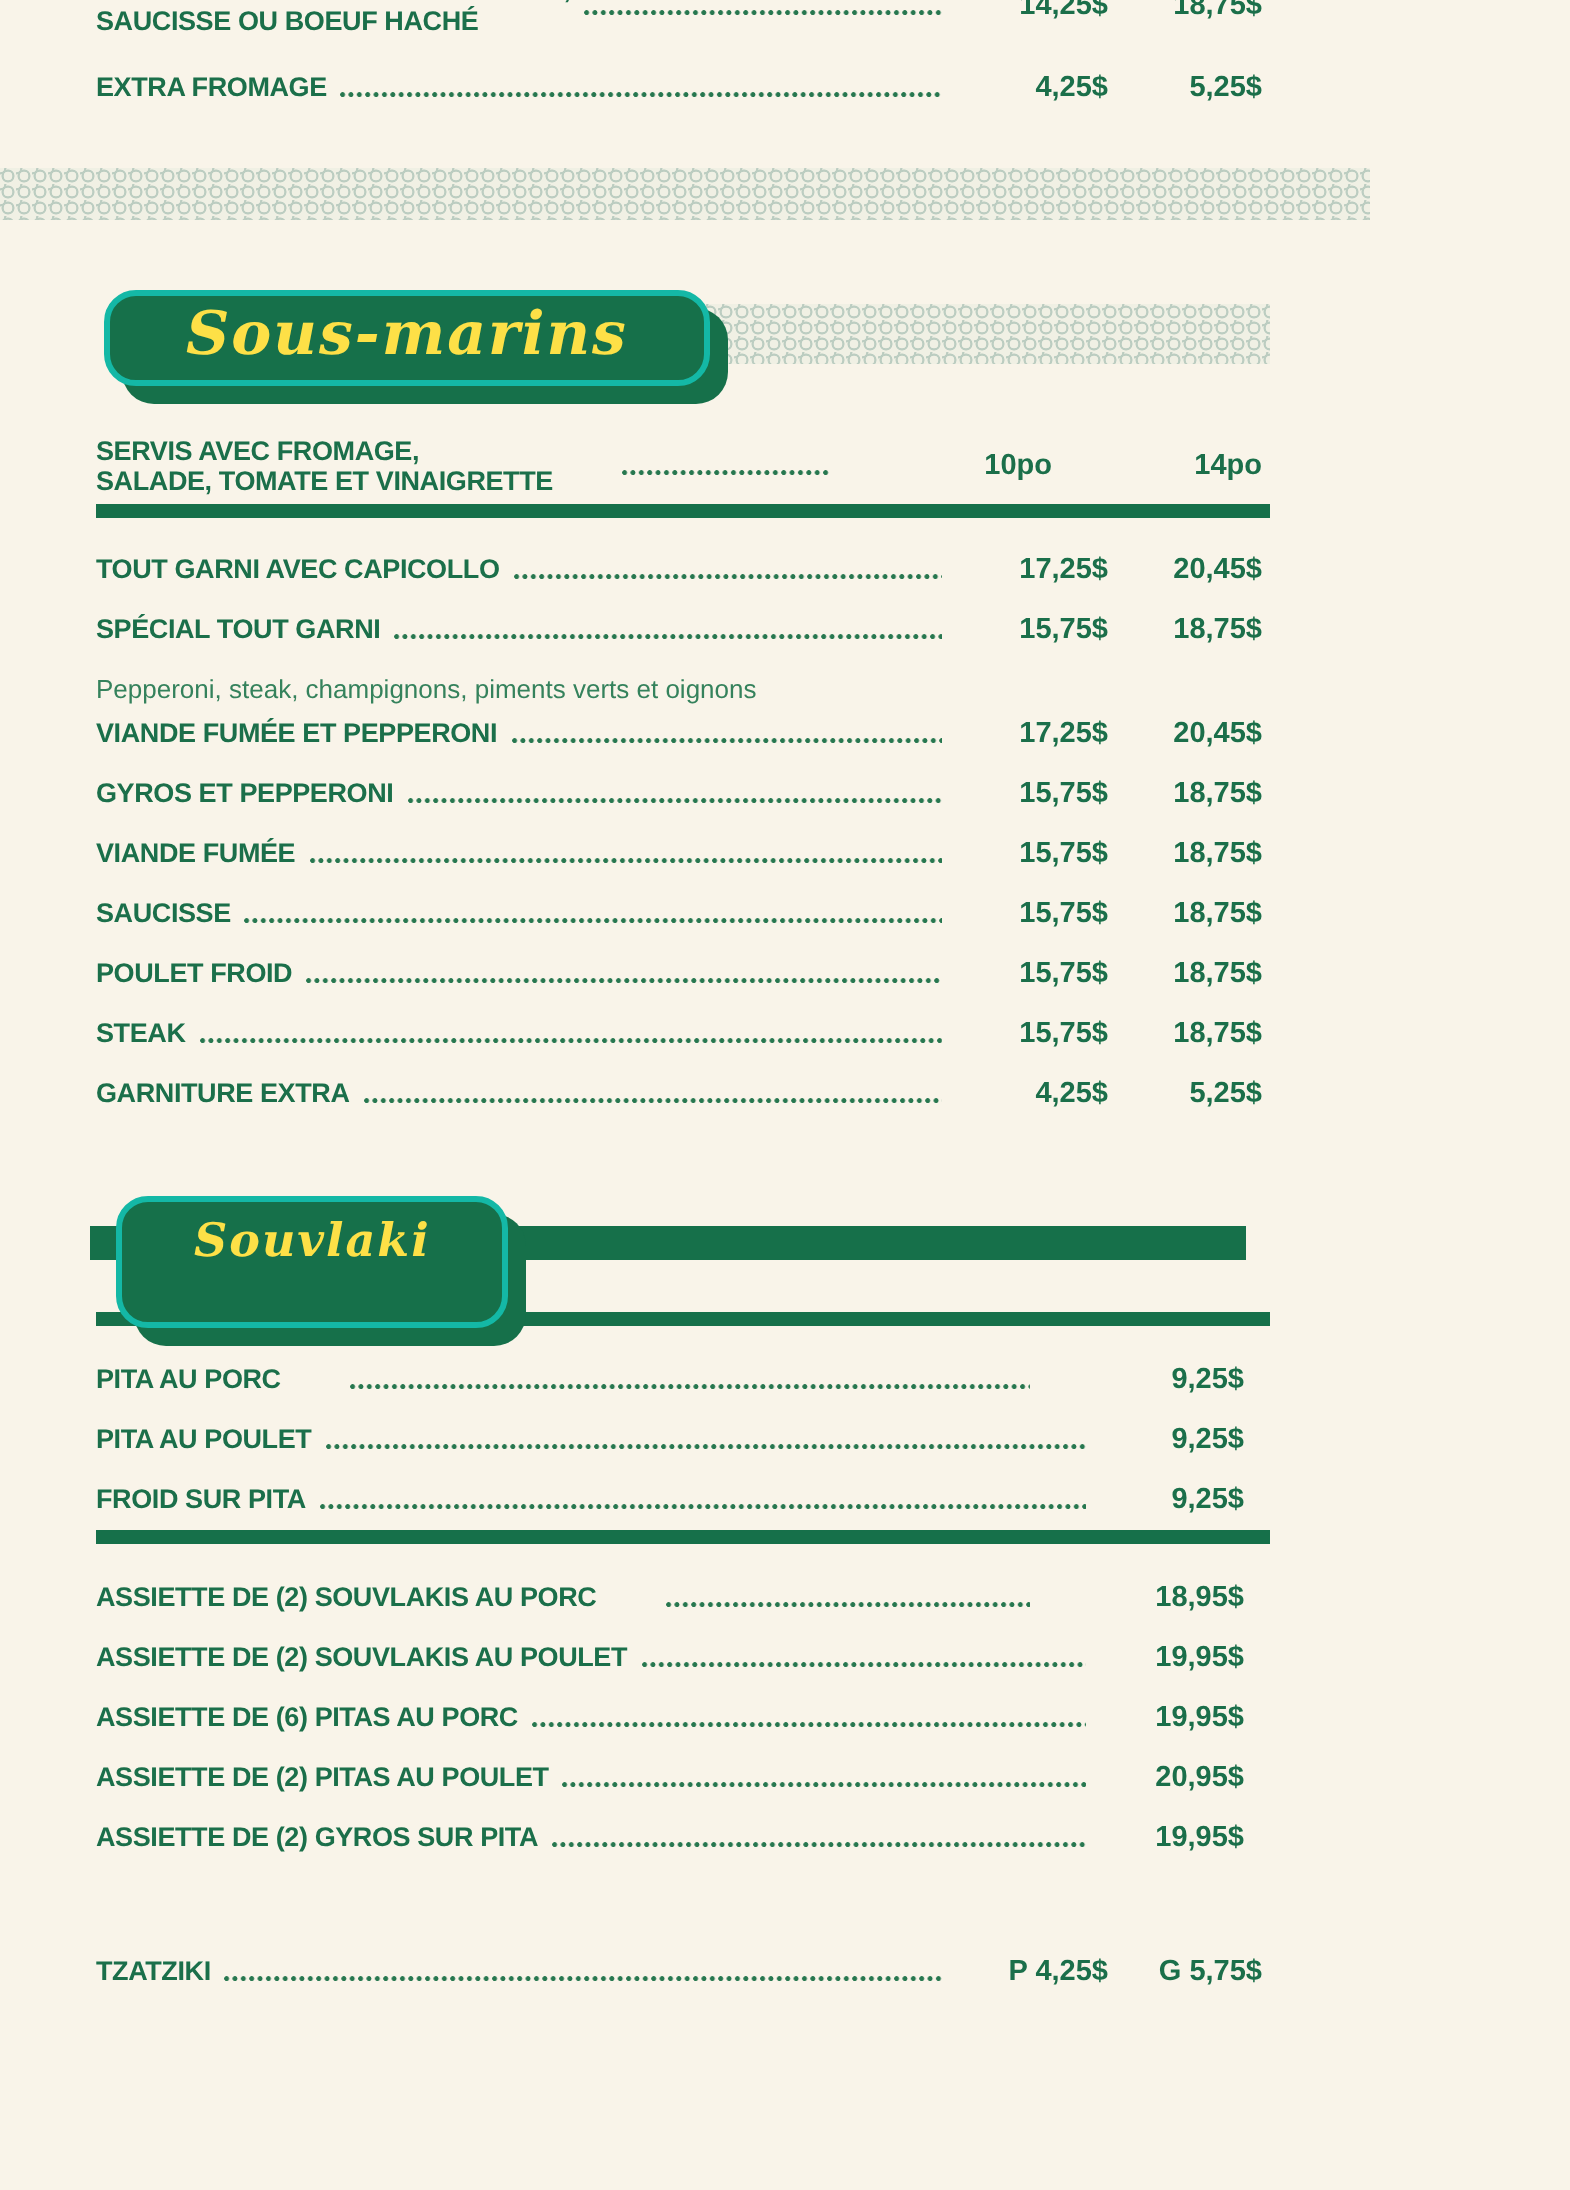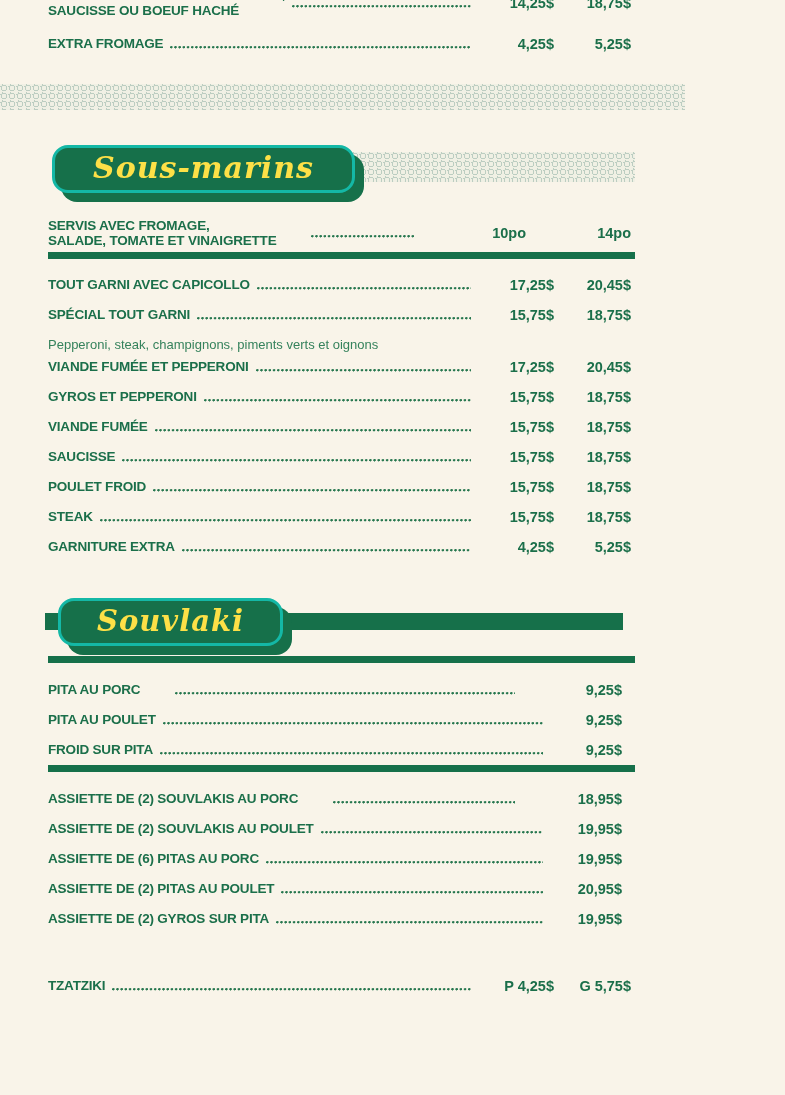--- a/index.html
+++ b/index.html
@@ -51,21 +51,21 @@
   .badge {
     position:absolute; z-index:2; display:inline-block;
     background:#16704a; color:#fde047;
     border:3px solid #14b8a6; border-radius:16px;
     box-shadow:9px 9px 0 #16704a;
     font-family:"DejaVu Serif","Liberation Serif",serif;
     font-style:italic; font-weight:bold;
     line-height:34px; white-space:nowrap;
   }
   .badge-sm { left:4px; top:0; font-size:30px; padding:3px 38px 5px; letter-spacing:1px; }
-  .badge-sv { left:10px; top:0; font-size:29px; padding:3px 36px 5px; letter-spacing:1px; }
+  .badge-sv { left:10px; top:0; font-size:23px; padding:3px 36px 23px; letter-spacing:1px; }
   .sm-band { position:absolute; z-index:1; left:255px; right:0; top:7px; height:30px; }
   .sv-bar  { position:absolute; z-index:1; left:-3px; right:12px; top:15px; height:17px; background:#16704a; }
   
   .mt10 { margin-top:10px; } .mt11 { margin-top:11px; } .mt12 { margin-top:12px;gap:28px; }
   .mt3  { margin-top:3px;  } .mt37 { margin-top:37px; } .mt41 { margin-top:41px; }
   .name2l div { line-height:16px; }
   .subhead2l div { line-height:15px; }
 </style>
 </head>
 <body>

